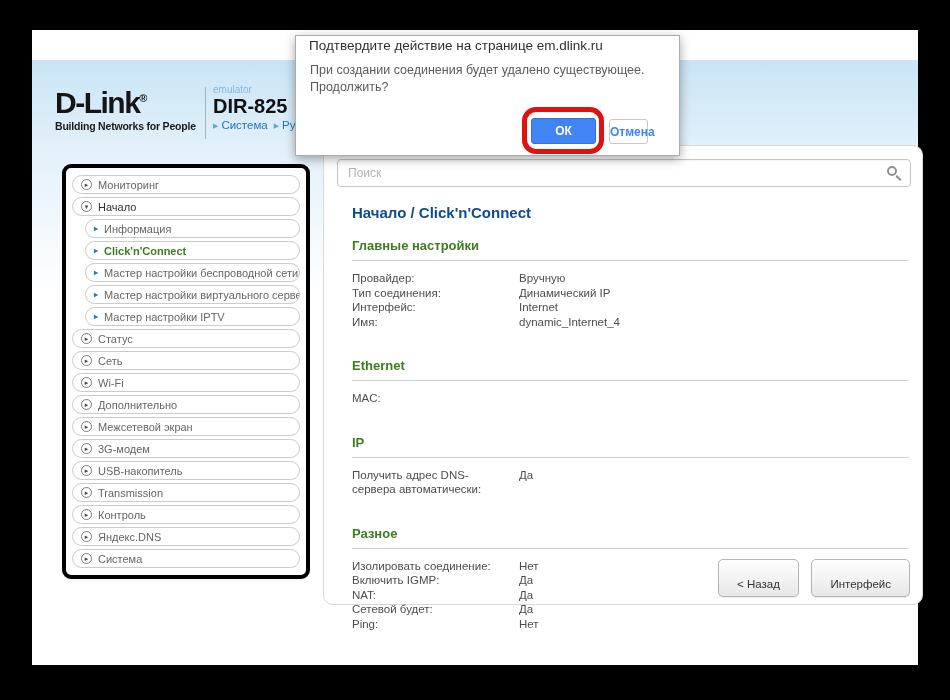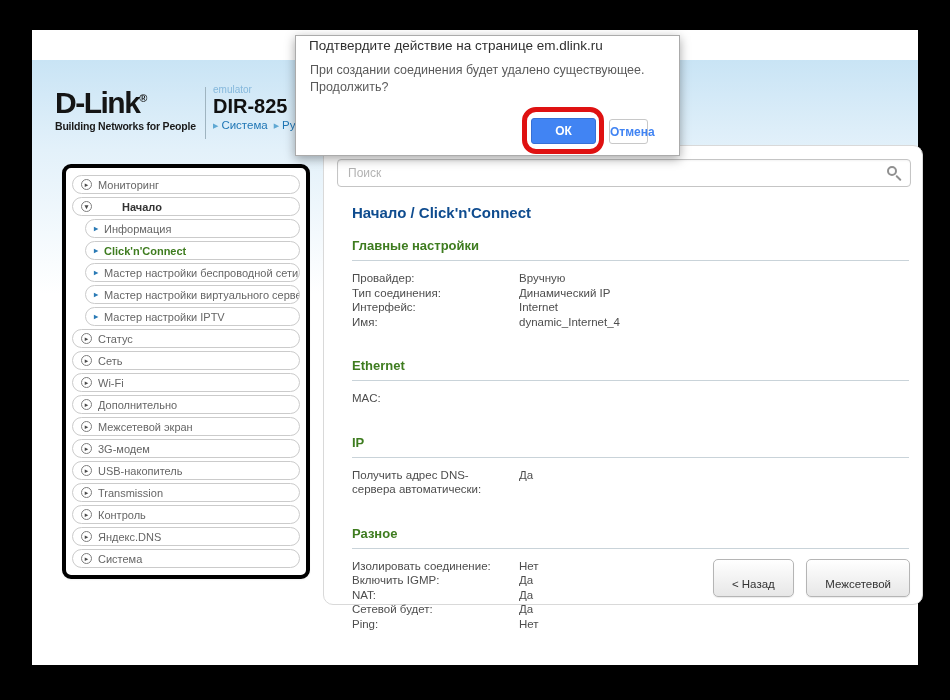--- a/index.html
+++ b/index.html
@@ -40,21 +40,21 @@
     background:#fff; border:4px solid #000000; border-radius:9px;
     padding:4px 4px; box-shadow:0 1px 2px rgba(0,0,0,0.06);
   }
   .pill {
     display:flex; align-items:center;
     height:19px; margin:3px 2px; padding:0 8px;
     border:1px solid #cbcbcb; border-radius:10px; background:#fff;
     font-size:11px; color:#666; cursor:pointer;
     white-space:nowrap; overflow:hidden;
   }
-  .pill.parent { font-weight:bold; color:#333;gap:24px; }
+  .pill.parent { font-weight:normal; color:#333; }
   .pill.sub { margin-left:15px; }
   .pill.active { font-weight:bold; color:#3e7c1f; }
   .tl-icon {
     width:11px; height:11px; border:1px solid #7d7d7d; border-radius:50%;
     display:inline-flex; align-items:center; justify-content:center;
     font-size:7px; line-height:7px; color:#4a4a4a; margin-right:6px; flex:none;
   }
   .sub-icon { font-size:8px; color:#2a7ab5; margin-right:6px; flex:none; font-weight:bold; }
   
   .panel {
@@ -275,21 +275,21 @@
             <span class="val">Да</span>
           </div>
           <div class="row">
             <span class="lbl">Ping:</span>
             <span class="val">Нет</span>
           </div>
         </div>
       </div>
     <div class="panel-footer">
       <button class="btn">&lt; Назад</button>
-      <button class="btn">Межсетевой</button>
+      <button class="btn">Интерфейс</button>
     </div>
   </div>
 
   <div class="dialog">
     <div class="dlg-title">Подтвердите действие на странице em.dlink.ru</div>
     <div class="dlg-msg">
       <div>При создании соединения будет удалено существующее.</div>
       <div>Продолжить?</div>
     </div>
     <button class="dlg-ok">ОК</button>

